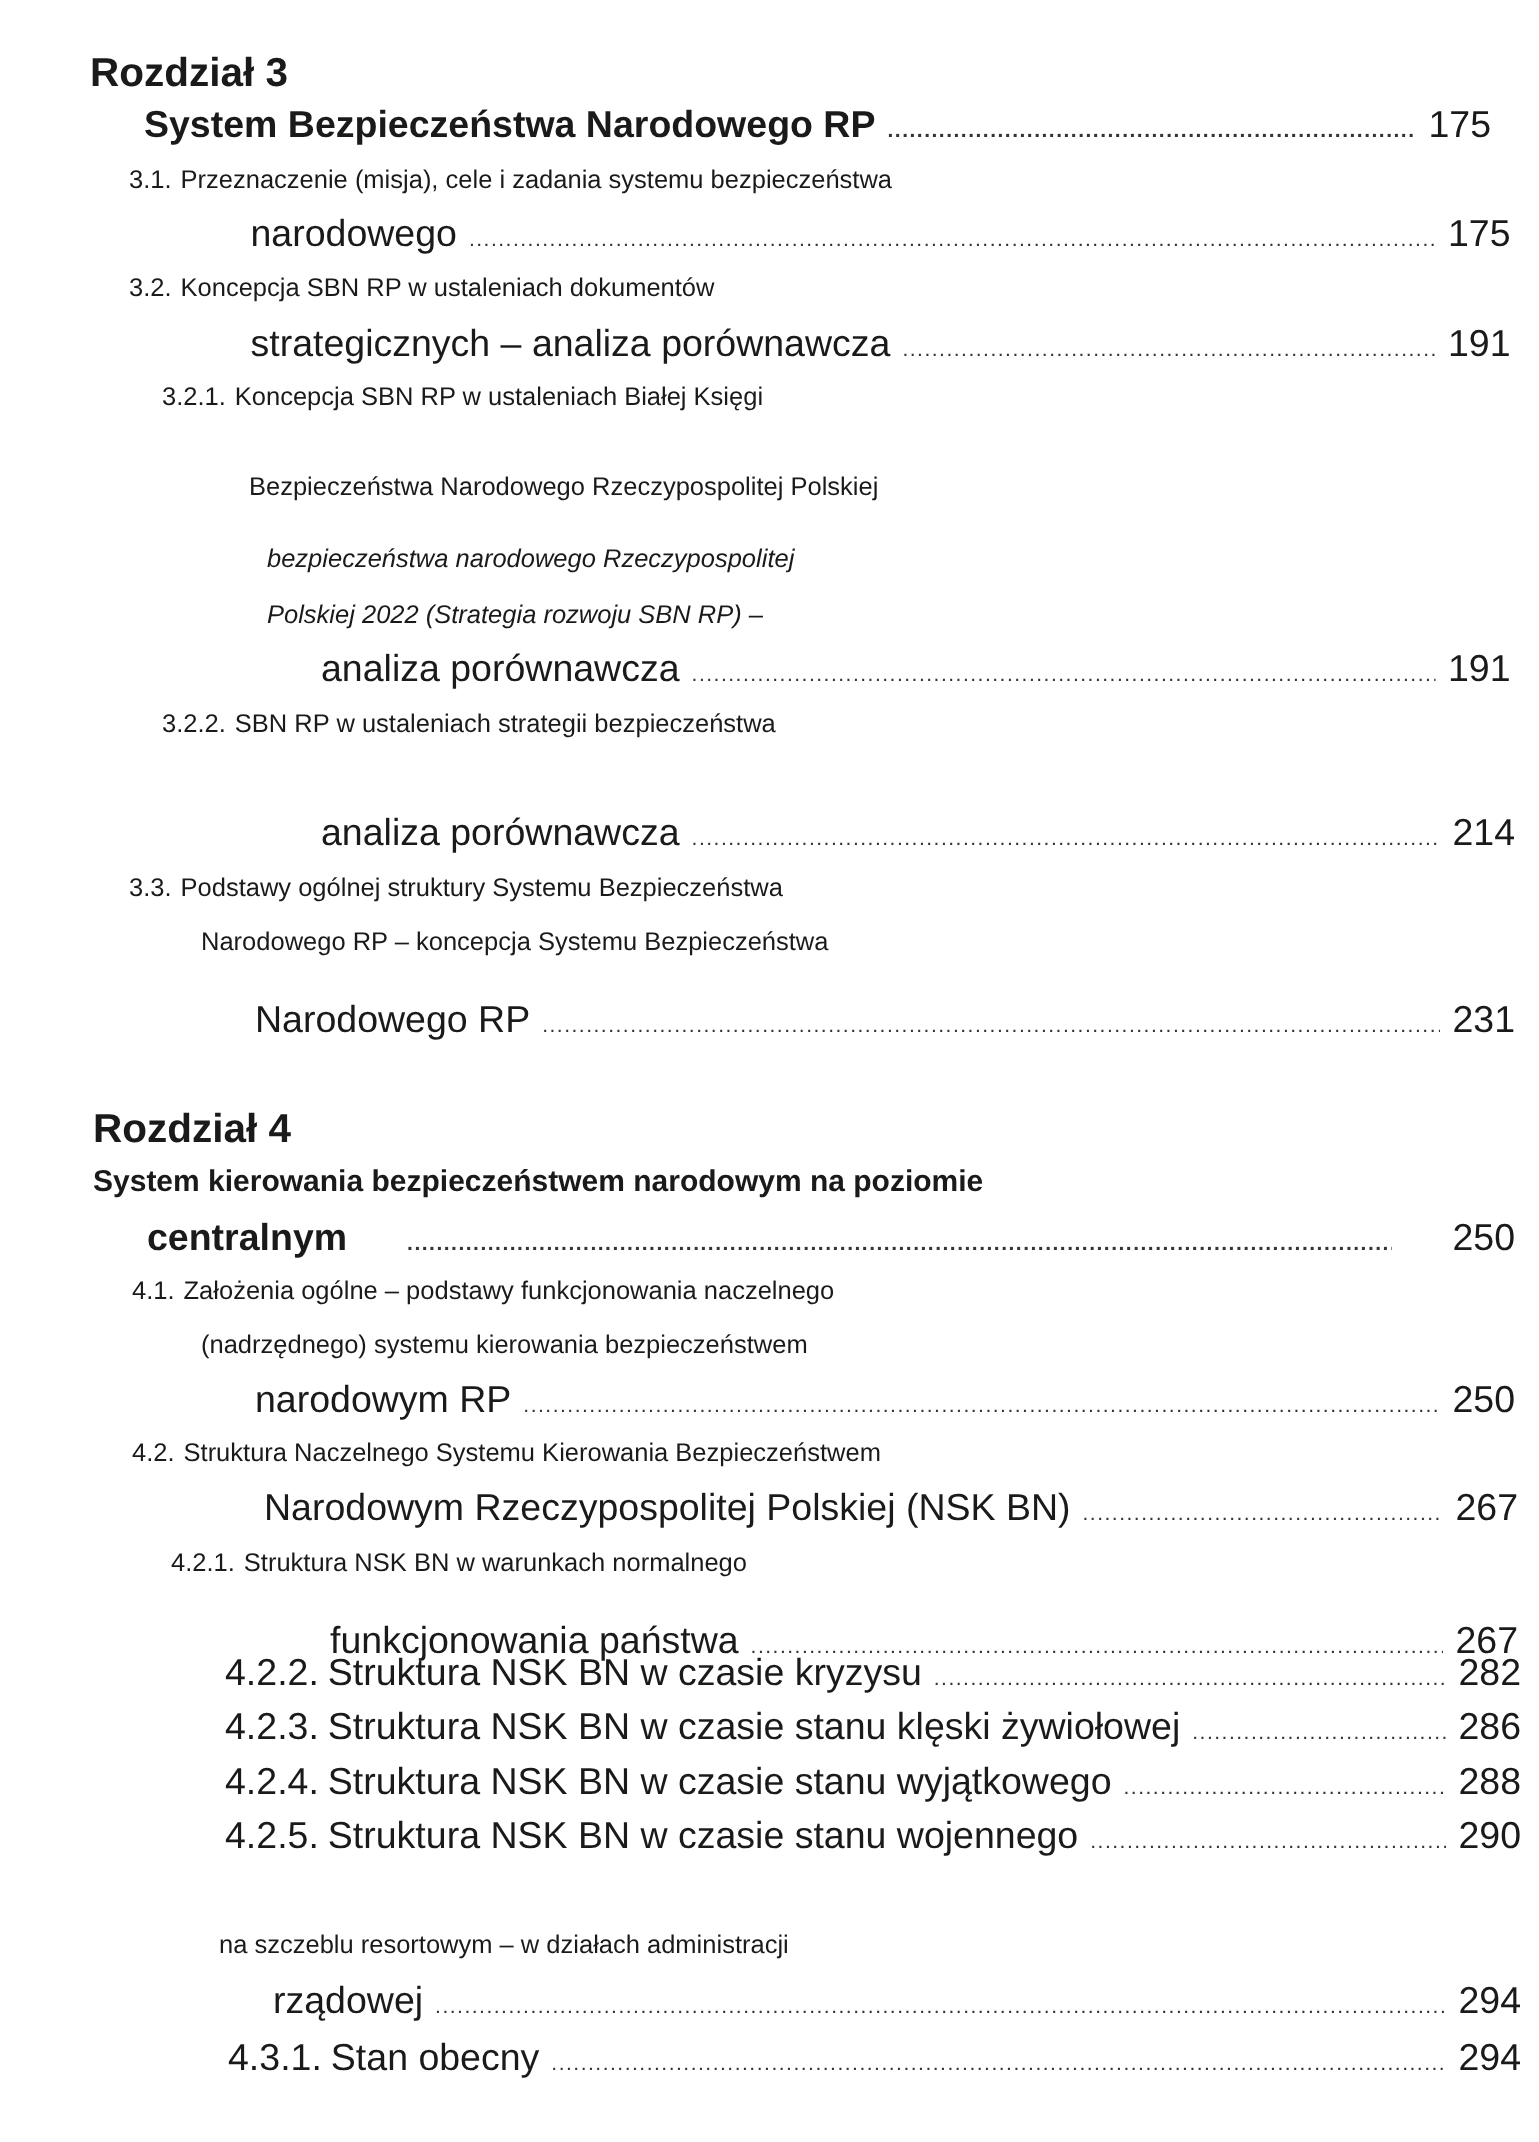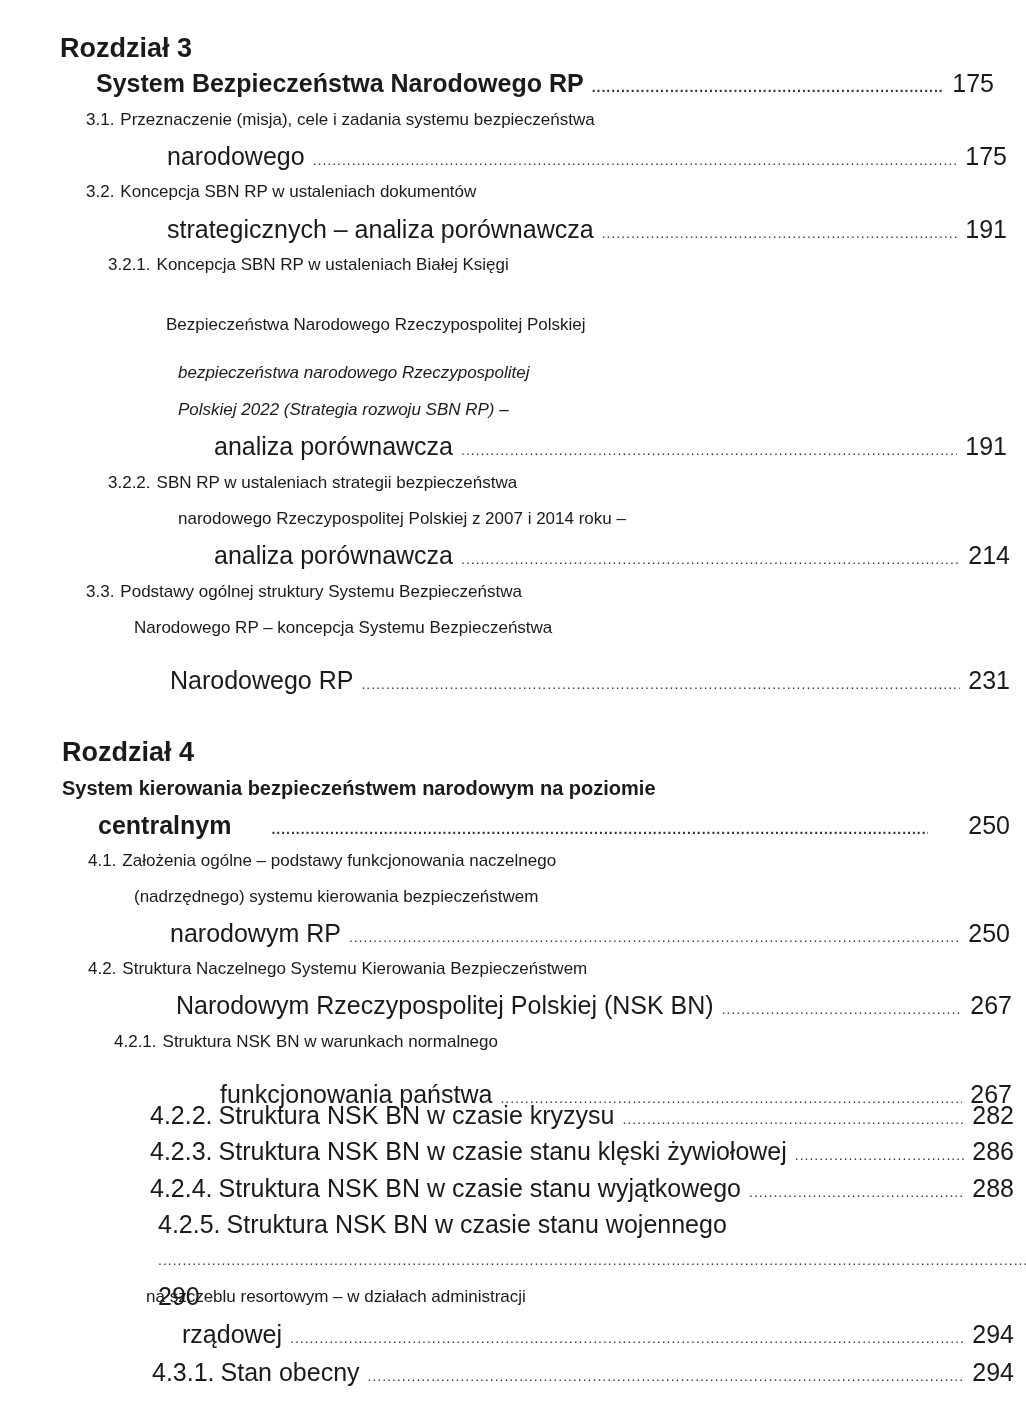--- a/index.html
+++ b/index.html
@@ -54,21 +54,20 @@
   <div class="line" style="left:178px;top:392px;font-style:italic;">Polskiej 2022 (Strategia rozwoju SBN RP) –</div>
   <div class="row" style="left:178px;top:428px;width:793px;">
     <span class="txt">analiza porównawcza</span>
     <span class="dots"></span>
     <span class="pg">191</span>
   </div>
 
   <div class="line" style="left:108px;top:465px;">
     <span class="num">3.2.2.</span><span>SBN RP w ustaleniach strategii bezpieczeństwa</span>
   </div>
-  <div class="line" style="left:178px;top:501px;">narodowego Rzeczypospolitej Polskiej z 2007 i 2014 roku –</div>
   <div class="row" style="left:178px;top:537px;width:796px;">
     <span class="txt">analiza porównawcza</span>
     <span class="dots"></span>
     <span class="pg">214</span>
   </div>
 
   <div class="line" style="left:86px;top:574px;">
     <span class="num">3.3.</span><span>Podstawy ogólnej struktury Systemu Bezpieczeństwa</span>
   </div>
   <div class="line" style="left:134px;top:610px;">Narodowego RP – koncepcja Systemu Bezpieczeństwa</div>
@@ -125,21 +124,21 @@
     <span class="dots"></span>
     <span class="pg">286</span>
   </div>
 
   <div class="row" style="left:114px;top:1170px;width:864px;">
     <span class="txt"><span class="num">4.2.4.</span><span>Struktura NSK BN w czasie stanu wyjątkowego</span></span>
     <span class="dots"></span>
     <span class="pg">288</span>
   </div>
 
-  <div class="row" style="left:114px;top:1206px;width:864px;flex-direction:column;">
+  <div class="row" style="left:114px;top:1206px;width:864px;">
     <span class="txt"><span class="num">4.2.5.</span><span>Struktura NSK BN w czasie stanu wojennego</span></span>
     <span class="dots"></span>
     <span class="pg">290</span>
   </div>
 
   <div class="line" style="left:146px;top:1279px;">na szczeblu resortowym – w działach administracji</div>
   <div class="row" style="left:146px;top:1316px;width:832px;">
     <span class="txt">rządowej</span>
     <span class="dots"></span>
     <span class="pg">294</span>

